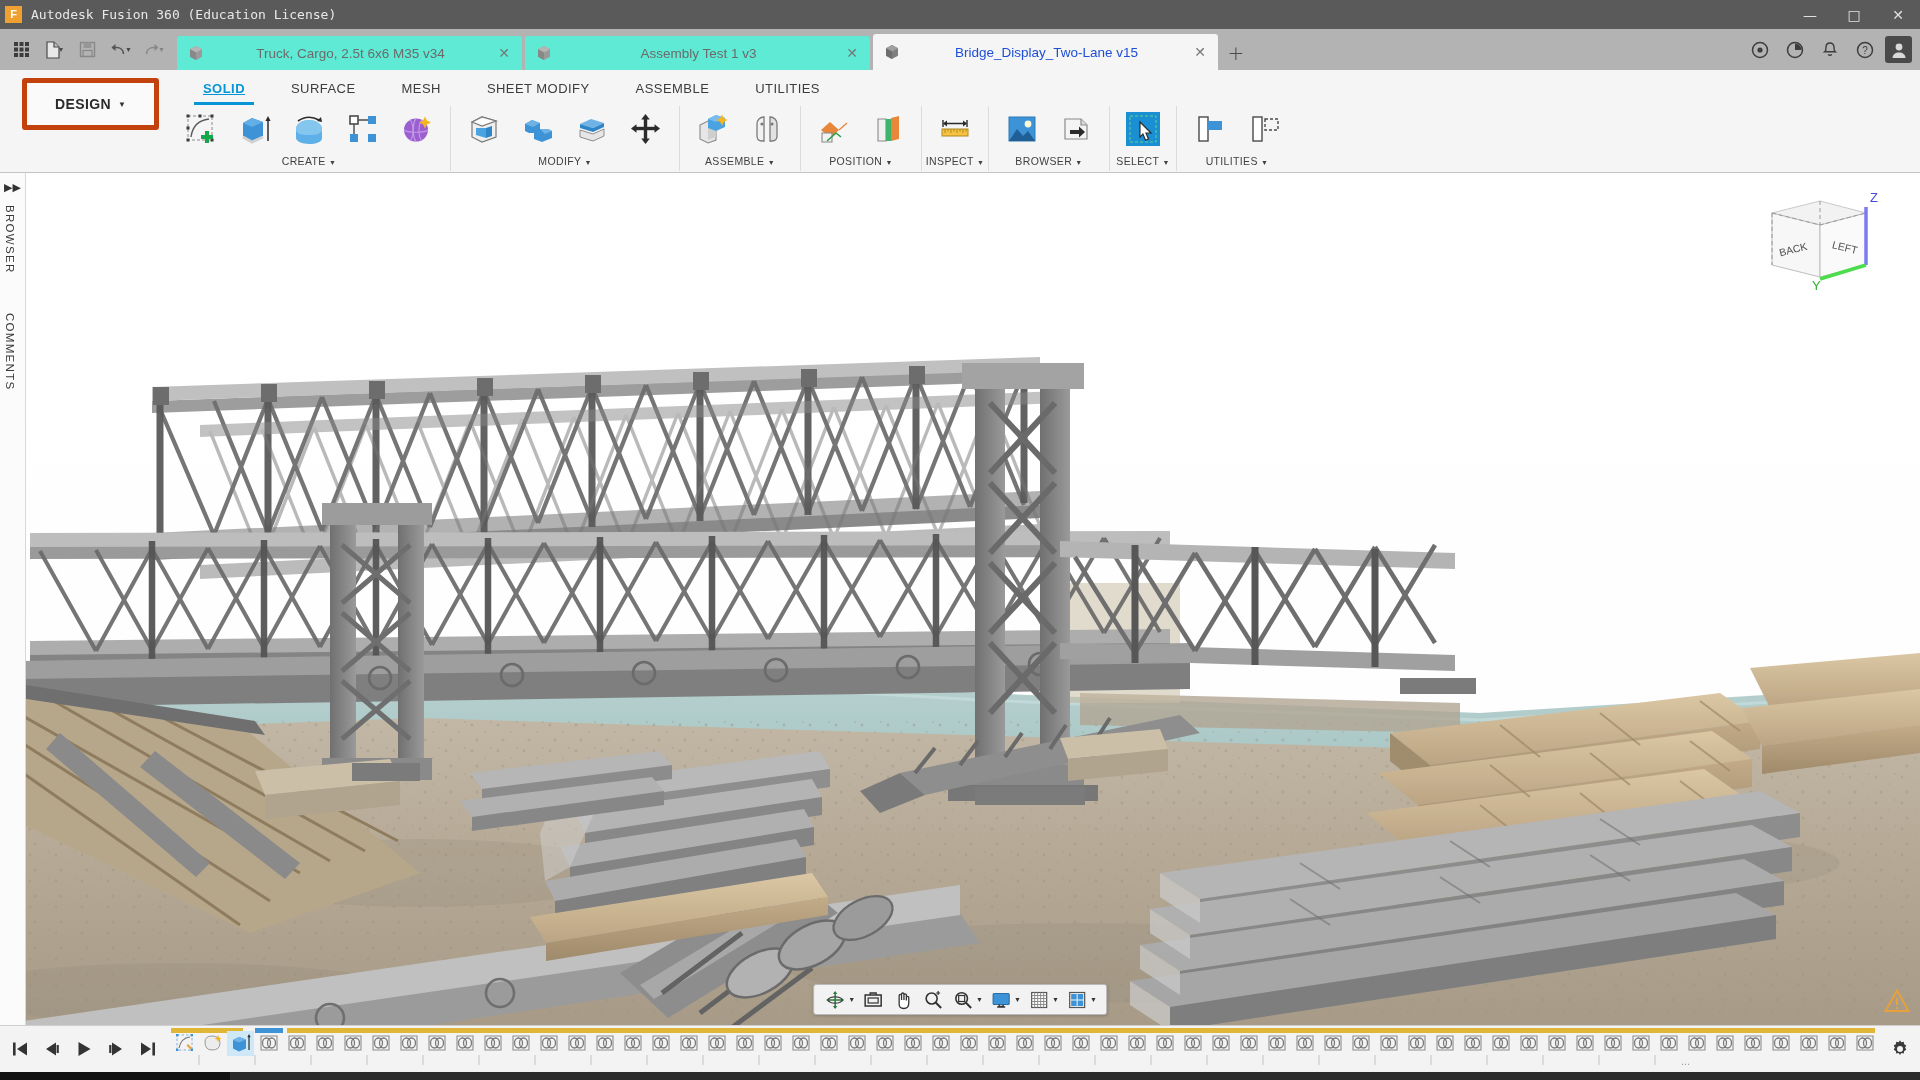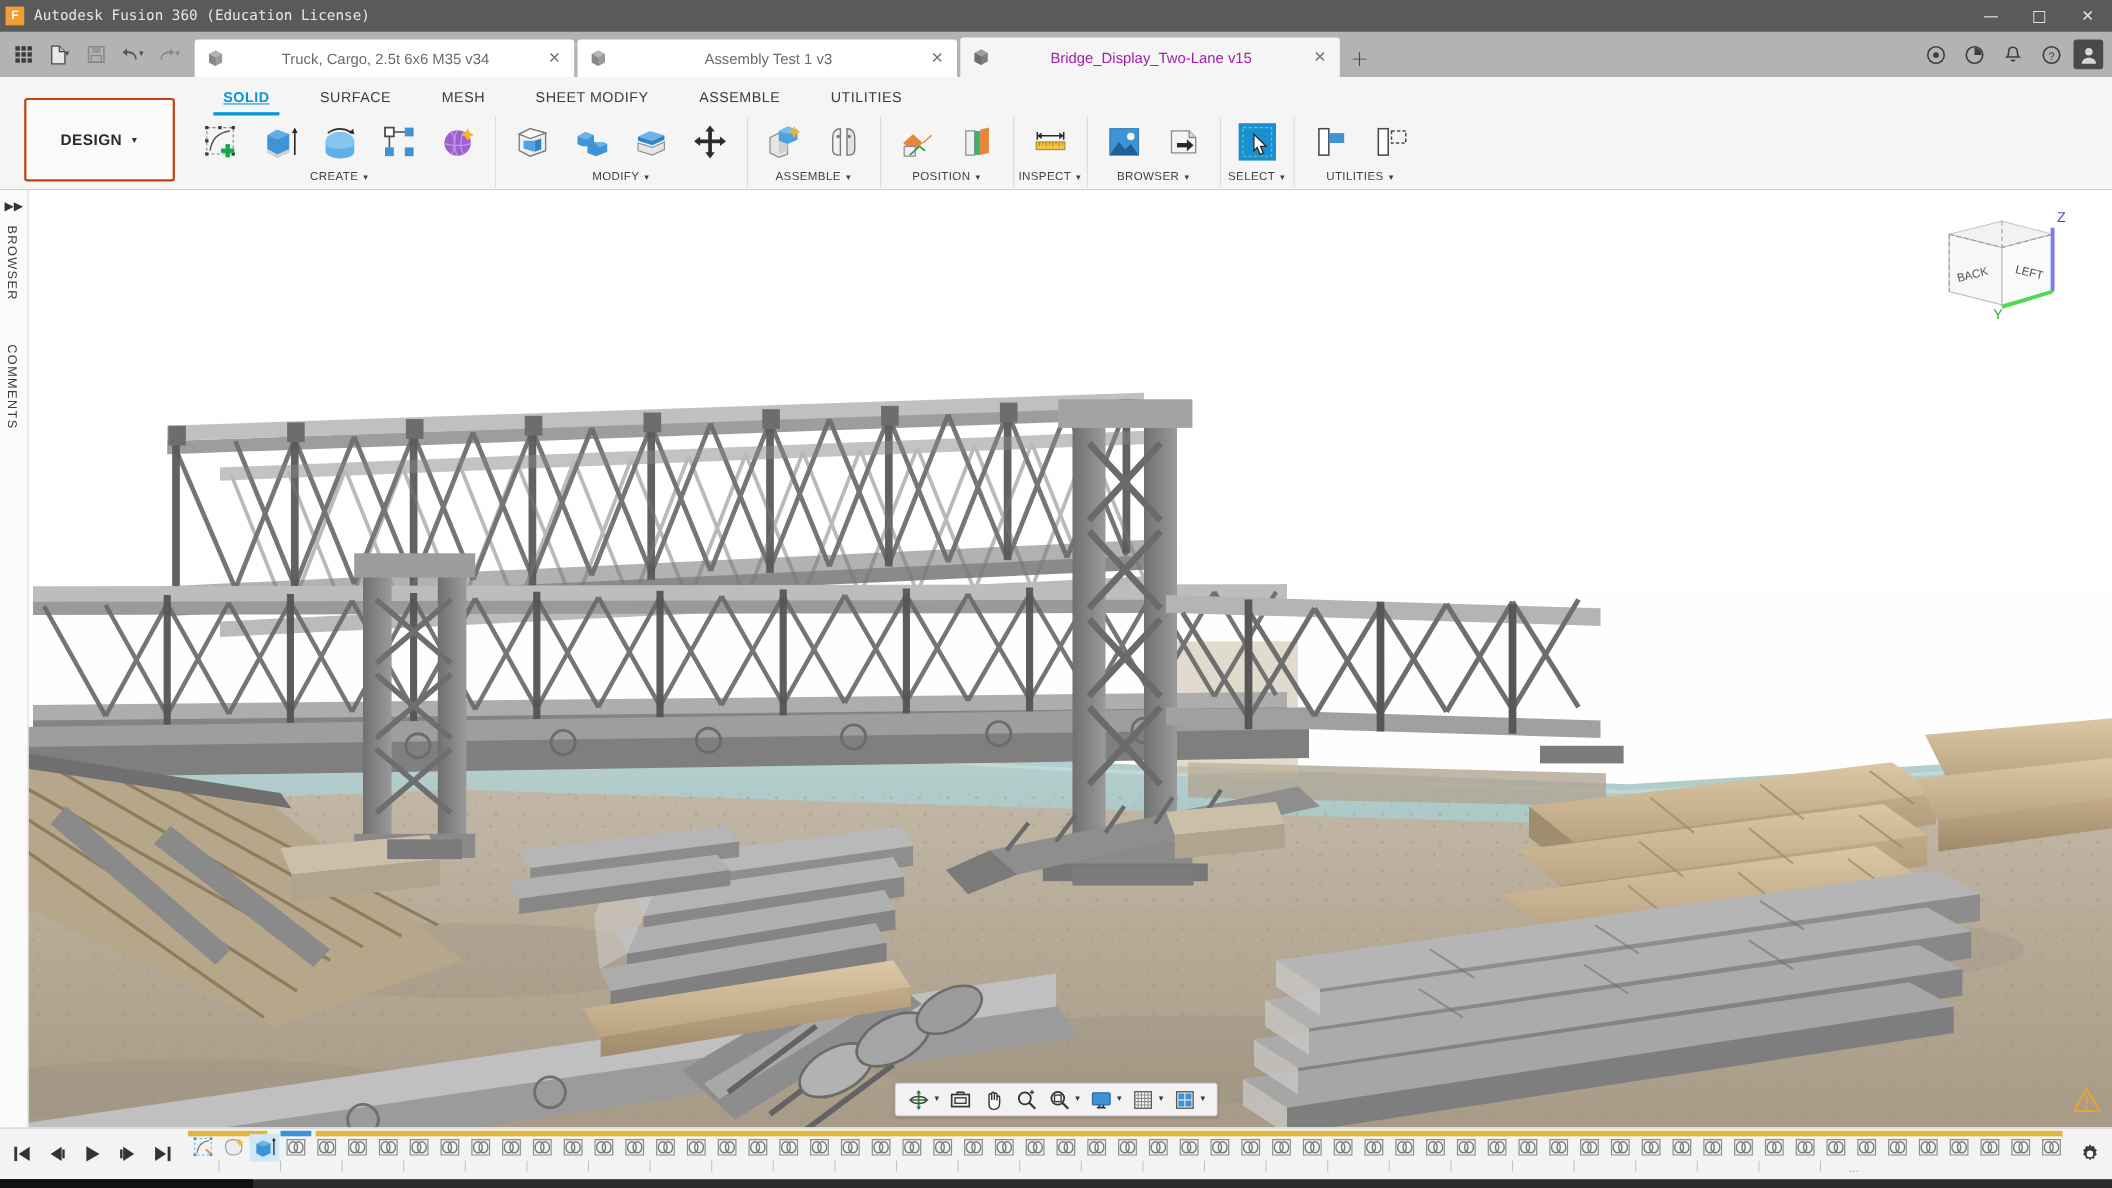--- a/index.html
+++ b/index.html
@@ -41,30 +41,30 @@
     width:31px; height:30px; display:flex; align-items:center; justify-content:center;
     color:#3c3c3c; position:relative;
   }
   .qa-btn svg { display:block; }
   .qa-caret { font-size:7px; color:#4a4a4a; margin-left:-3px; }
   .qa-btn.disabled { opacity:0.45; }
 
   .tabs { display:flex; align-items:flex-end; height:41px; margin-left:8px; flex:1; }
   .tab {
     height:34px; min-width:345px; display:flex; align-items:center;
-    background:#ffffff; margin-right:3px; border-radius:3px 3px 0 0;
+    background:#5eead4; margin-right:3px; border-radius:3px 3px 0 0;
     position:relative; padding:0 10px;
   }
   .tab.active { background:#f5f5f5; height:36px; }
   .tab-icon { width:18px; height:18px; flex-shrink:0; }
   .tab-label {
     flex:1; text-align:center; font-size:13.5px; color:#6b6b6b;
     white-space:nowrap; overflow:hidden;
   }
-  .tab.active .tab-label { color:#a21caf; }
+  .tab.active .tab-label { color:#1d4ed8; }
   .tab-close {
     width:16px; font-size:14px; color:#777; text-align:center; flex-shrink:0;
     font-family:"DejaVu Sans", sans-serif;
   }
   .tab-plus {
     width:30px; height:34px; display:flex; align-items:center; justify-content:center;
     font-size:20px; color:#4a4a4a; font-family:"DejaVu Sans", sans-serif; font-weight:300;
   }
   .qa-right { display:flex; align-items:center; height:41px; padding-right:8px; gap:5px; }
   .qa-ricon {
@@ -75,22 +75,22 @@
     width:27px; height:27px; border-radius:3px; background:#4a4a4a;
     display:flex; align-items:center; justify-content:center; color:#d8d8d8;
   }
 
   
   .ribbon {
     position:absolute; top:70px; left:0; width:1920px; height:103px;
     background:#f5f5f5; border-bottom:1px solid #c4c4c4;
   }
   .design-box {
-    position:absolute; left:22px; top:19px; width:137px; height:76px;
-    background:#fafafa; border:2px solid #c2410c; border-radius:3px;
+    position:absolute; left:22px; top:8px; width:137px; height:52px;
+    background:#fafafa; border:5px solid #c2410c; border-radius:3px;
     display:flex; align-items:center; justify-content:center; gap:7px;
   }
   .design-box .lbl { font-size:14px; color:#2b2b2b; font-weight:bold; letter-spacing:.4px;}
   .design-box .car { font-size:8px; color:#333; }
 
   .ribtabs { position:absolute; left:180px; top:6px; display:flex; gap:0; }
   .ribtab {
     padding:0 23px; height:26px; line-height:26px; font-size:13px;
     color:#3c3c3c; letter-spacing:.45px; position:relative;
   }

